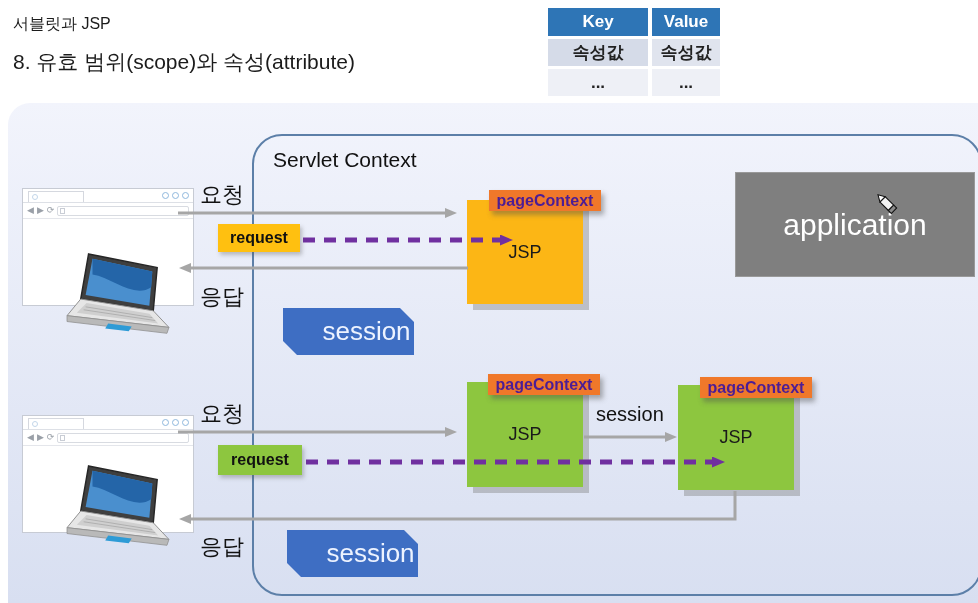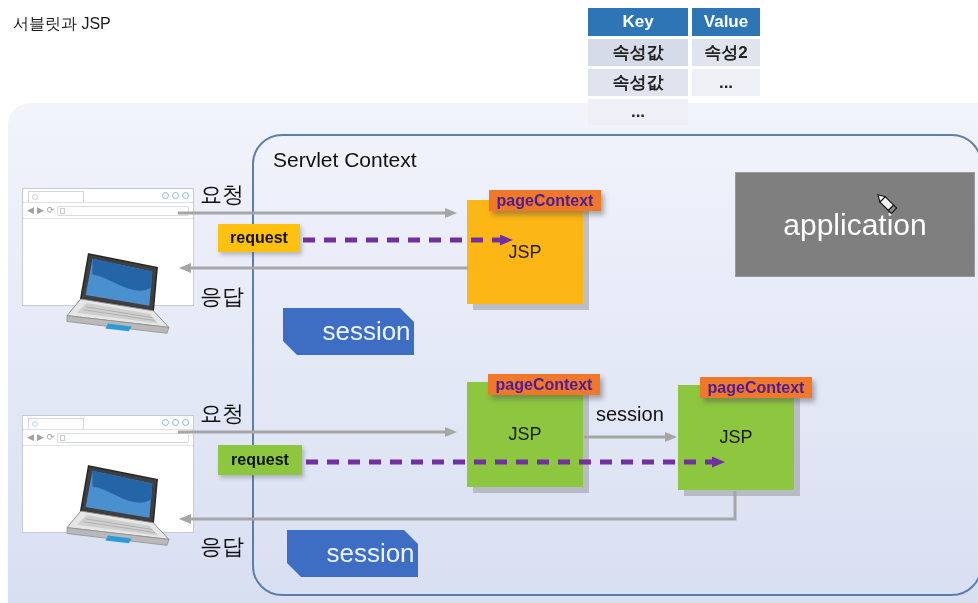--- a/index.html
+++ b/index.html
@@ -9,21 +9,21 @@
     position:relative; width:978px; height:603px; overflow:hidden; background:#fff;
   }
   
   .title    { position:absolute; left:13px; top:14px;  font-size:16px; font-weight:500; color:#1b1b1b; }
   .subtitle { position:absolute; left:13px; top:48px; font-size:21px; font-weight:500; color:#1b1b1b; }
 
   
   .attr-table {
     position:absolute; left:548px; top:8px;
     display:grid; grid-template-columns:100px 68px; grid-template-rows:28px 27px 27px 26px;
-    gap:3px 4px; z-index:9;margin-left:40px;
+    gap:3px 4px; z-index:9;
   }
   .attr-table .cell { display:flex; align-items:center; justify-content:center; }
   .attr-table .th   { background:var(--table-header-blue,#2E75B6); color:#fff; font-weight:bold; font-size:17px; }
   .attr-table .r0   { background:var(--table-row-blue,#D5DBE8); }
   .attr-table .r1   { background:var(--table-row-mid,#E0E4EE); }
   .attr-table .r2   { background:var(--table-row-light,#EEF0F6); }
   .attr-table .td   { font-size:17px; font-weight:bold; color:#222; }
 
   
   .panel {
@@ -93,26 +93,26 @@
   .p { stroke:var(--purple,#7030A0); stroke-width:5; fill:none; stroke-dasharray:12 9; }
 
   .pencil { position:absolute; left:872px; top:188px; width:28px; height:28px; z-index:7; }
 </style>
 </head>
 <body>
 
 <div id="stage">
 
   <div class="title">서블릿과 JSP</div>
+  <div class="subtitle">8. 유효 범위(scope)와 속성(attribute)</div>
 
   <div class="attr-table">
     <div class="cell th">Key</div>
     <div class="cell th">Value</div>
     <div class="cell td r0">속성값</div>
-    <div class="cell td r1">속성2</div>
     <div class="cell td r1">속성값</div>
     <div class="cell td r2">...</div>
     <div class="cell td r2">...</div>
   </div>
 
   <div class="panel"></div>
   <div class="context-box"></div>
   <div class="context-label">Servlet Context</div>
 
   <div class="browser" style="left:22px;top:188px;">

